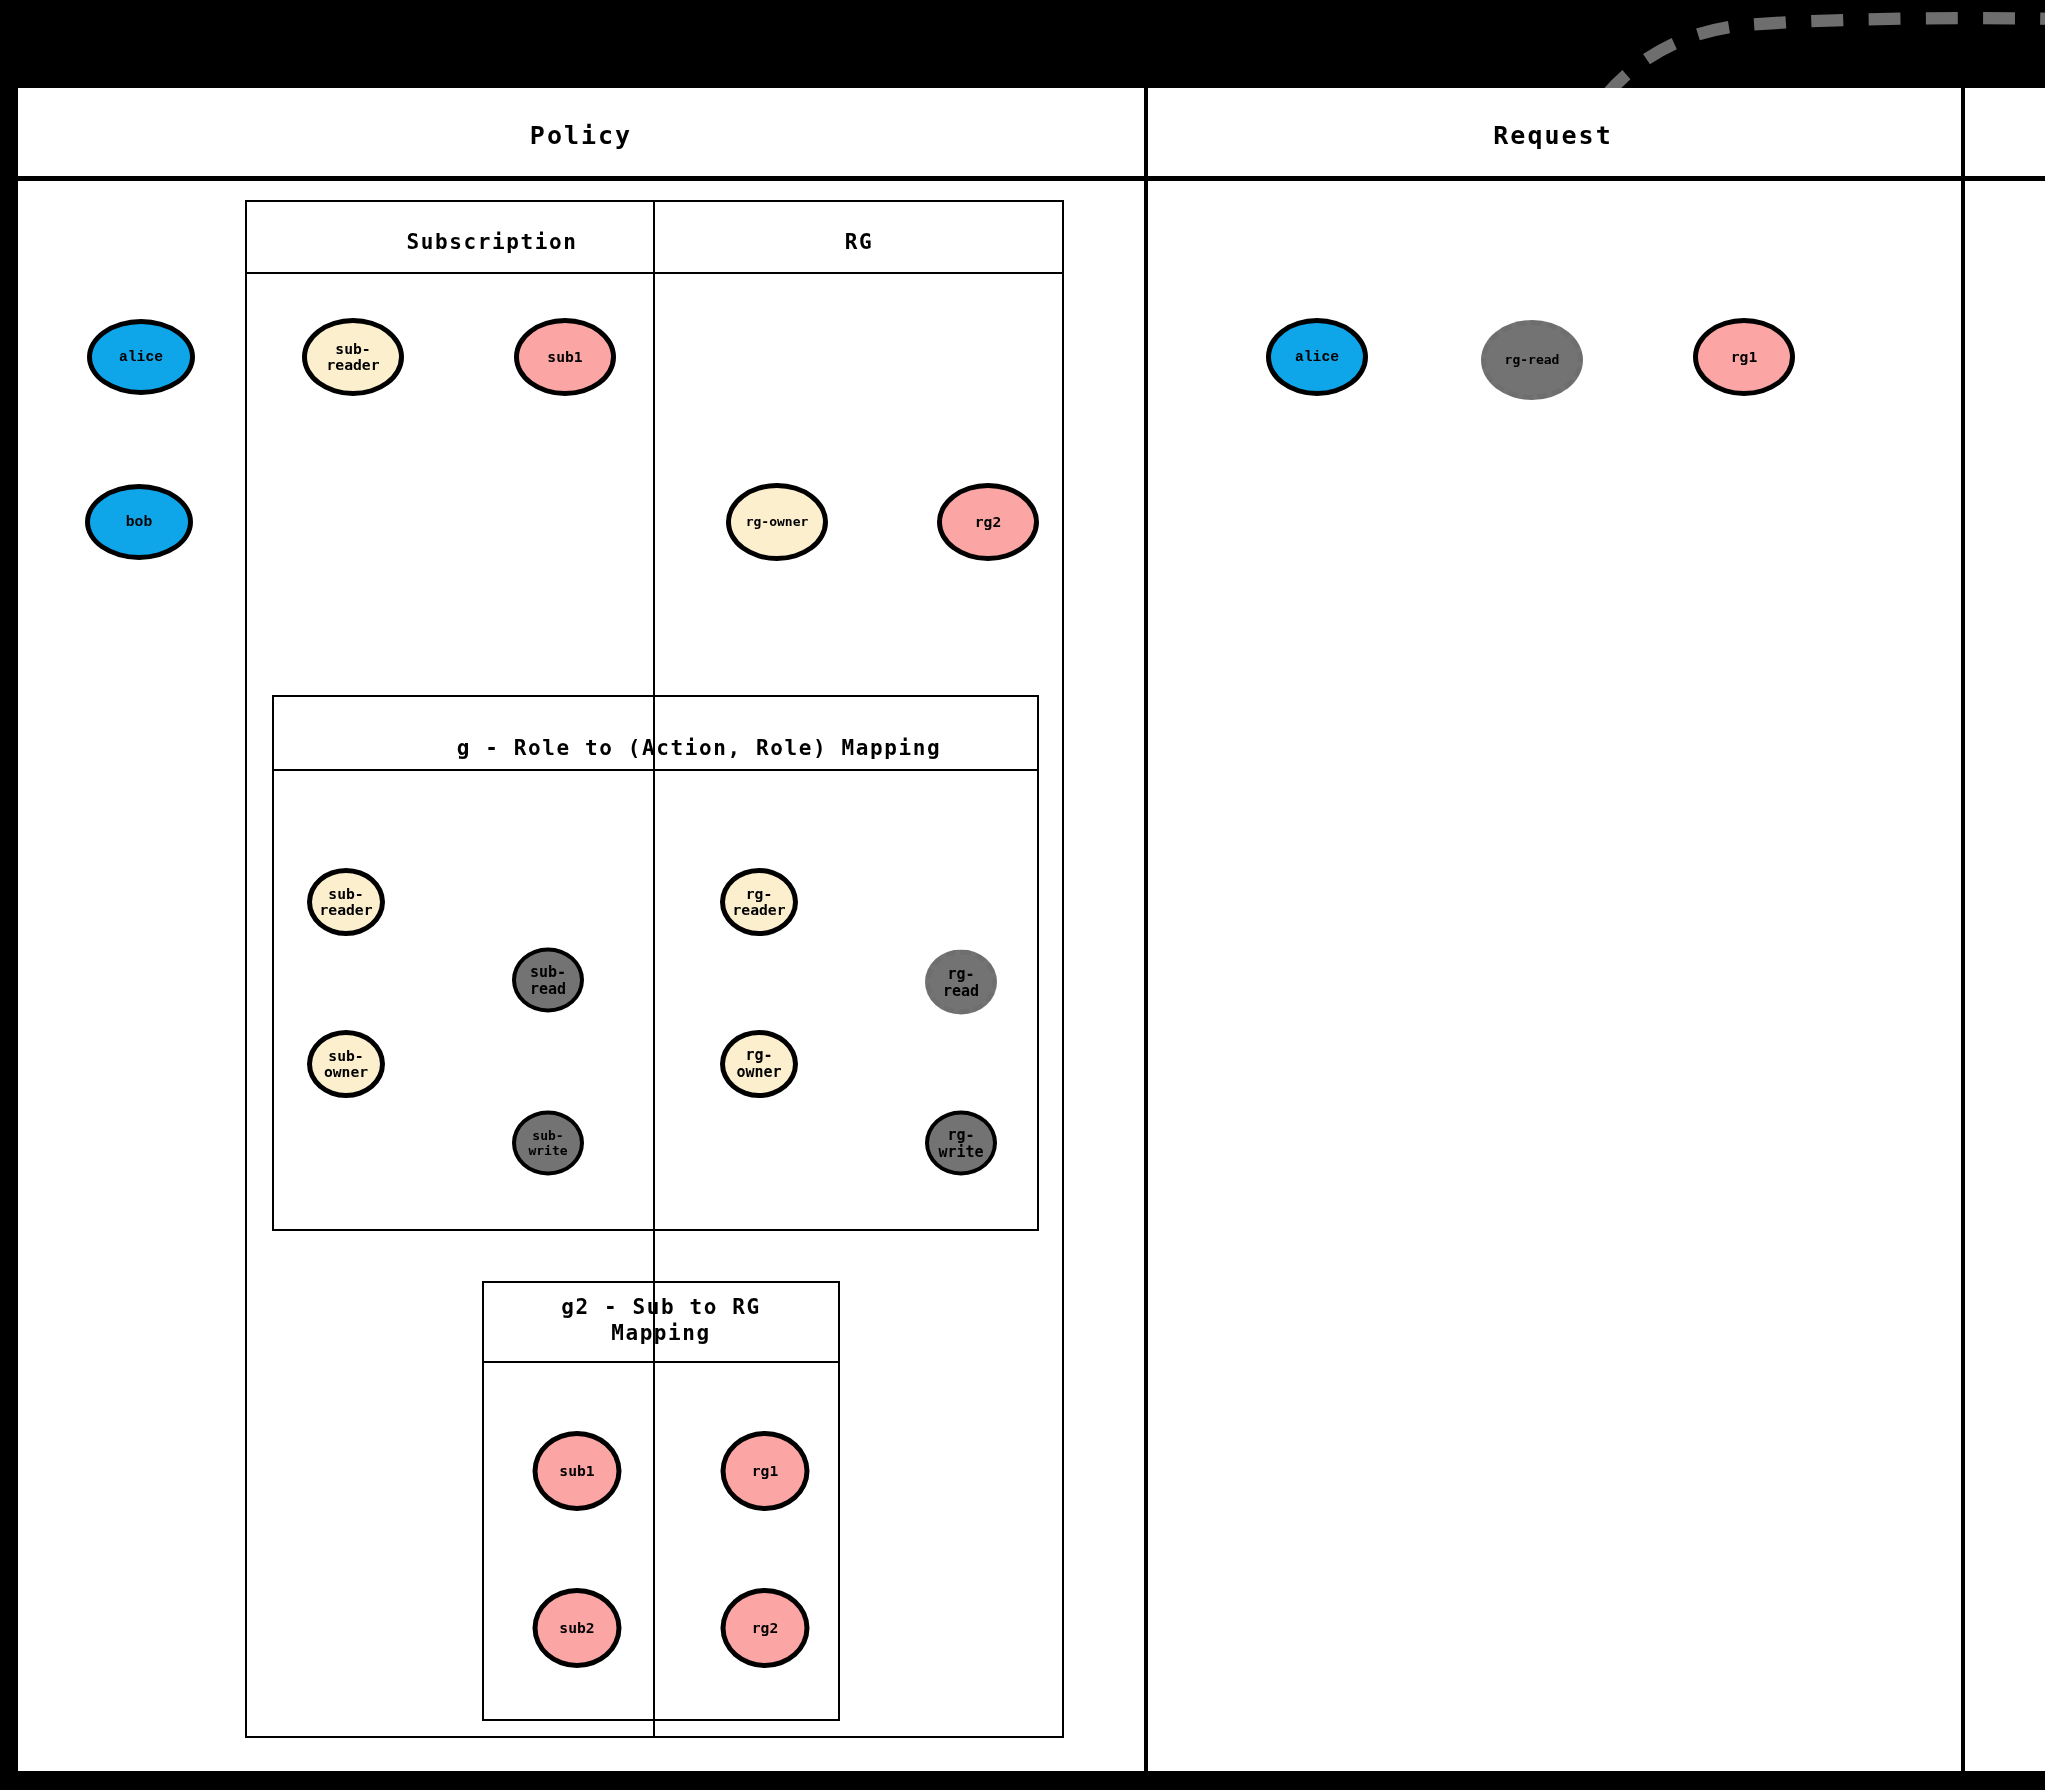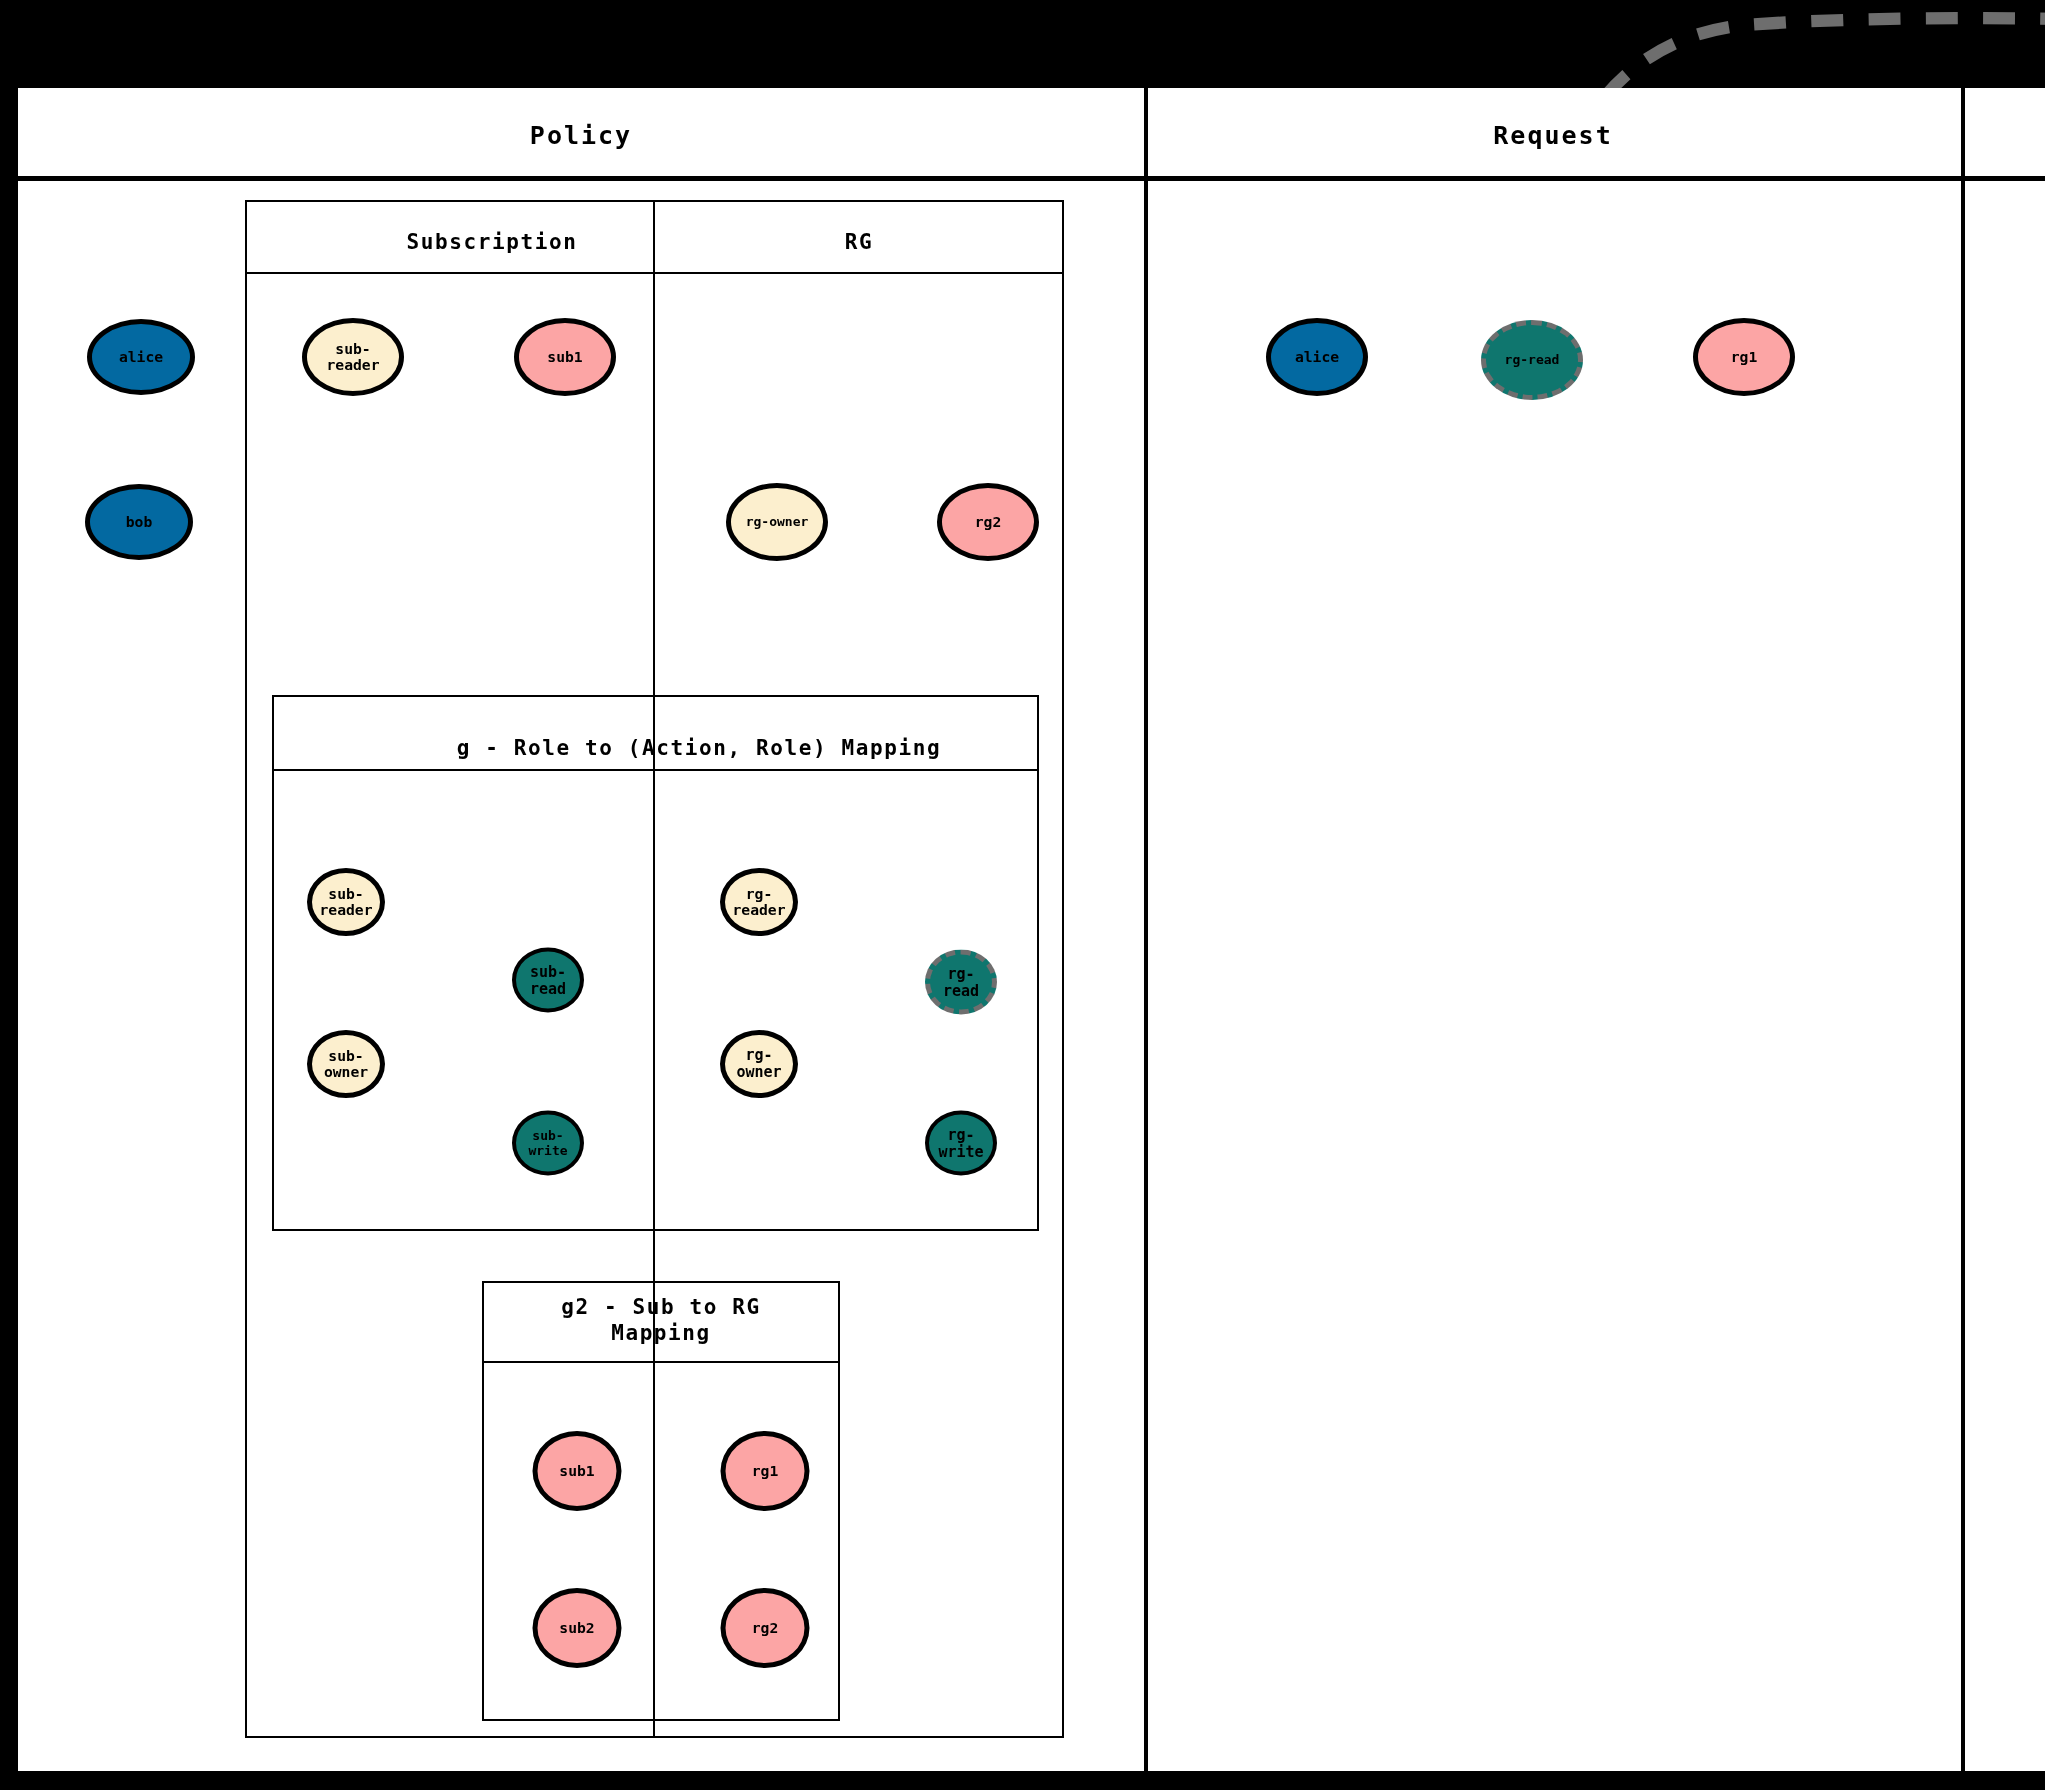--- a/index.html
+++ b/index.html
@@ -91,24 +91,24 @@
     justify-content: center;
     text-align: center;
     font-size: 14.7px;
     font-weight: bold;
     color: #000000;
     line-height: 1.12;
     white-space: pre-line;
     transform: translate(-50%, -50%);
     letter-spacing: 0px;
   }
-  .node.pink   { background: #0369a1; }
+  .node.pink   { background: #0ea5e9; font-family: Liberation Mono, monospace; }
   .node.cream  { background: #fcefce; }
   .node.green  { background: #fca5a5; }
-  .node.blue   { background: #0f766e; }
+  .node.blue   { background: #737373; }
   .node.dashed {
     border-style: dashed;
     border-color: #6e6e6e;
     border-width: 5.3px;
   }
   .node.small { font-size: 13px; }
   .node.tiny  { font-size: 15px; }
 </style>
 </head>
 <body>

